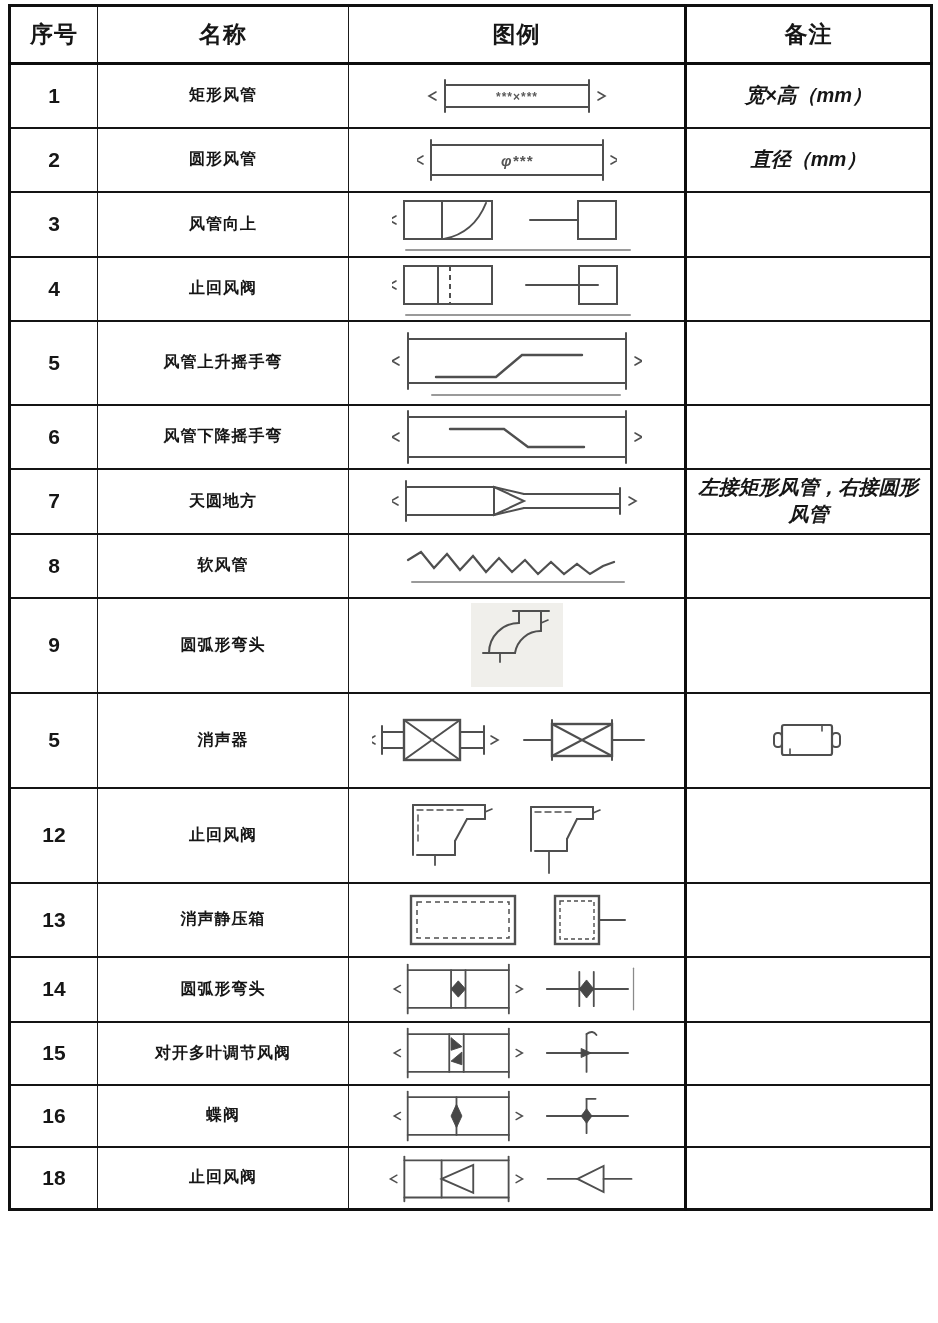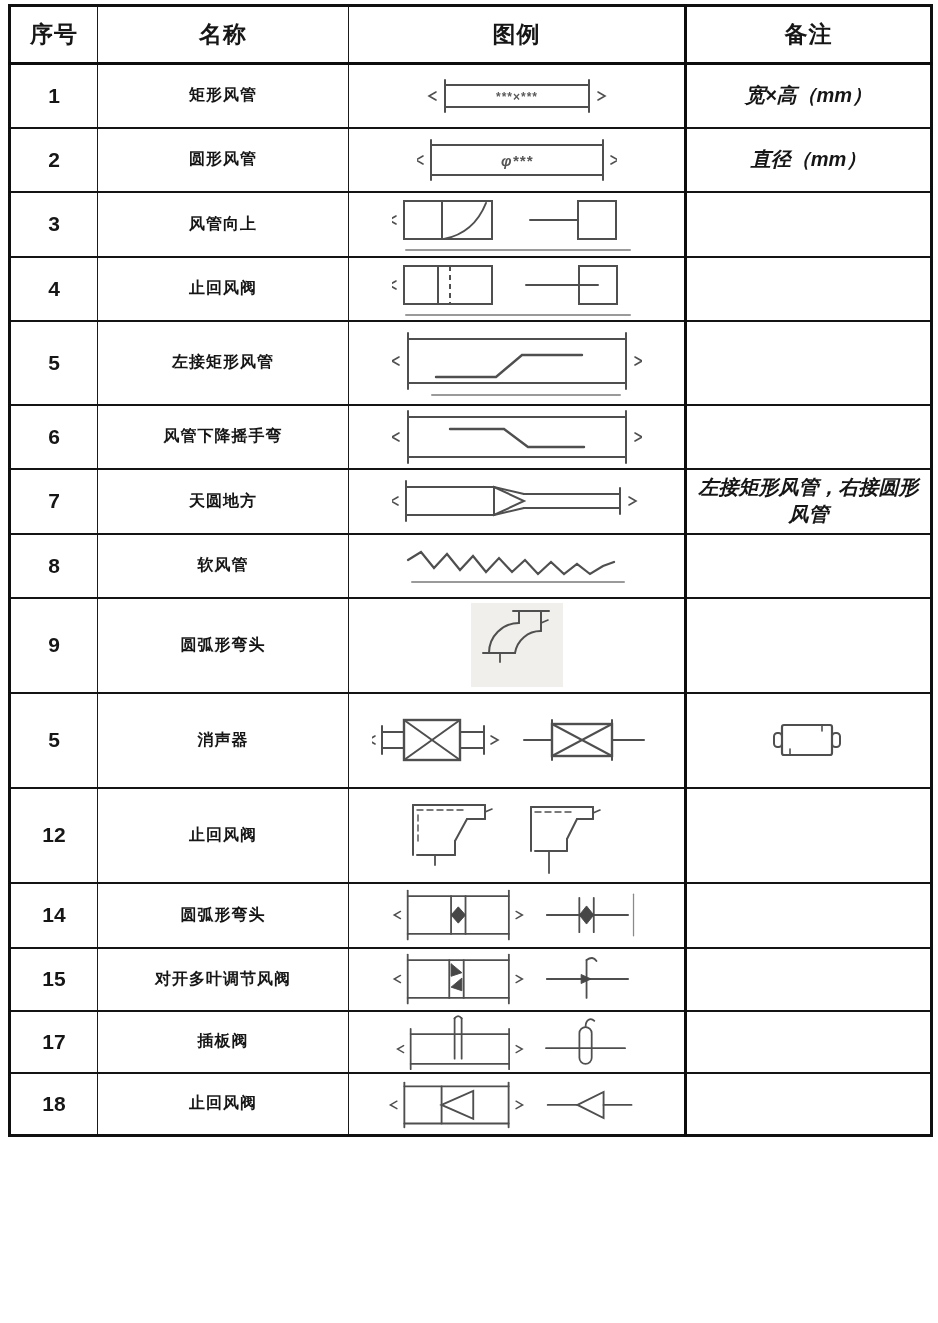--- a/index.html
+++ b/index.html
@@ -109,21 +109,21 @@
               <path d="M4,23 L-3,27 L4,31" stroke="#4f4f4f" stroke-width="1.6" fill="none" stroke-linecap="round"></path>
               <path d="M134,27 H206" stroke="#4f4f4f" stroke-width="2" fill="none" stroke-linecap="round"></path>
               <path d="M187,8 H225 V46 H187 Z" stroke="#4f4f4f" stroke-width="2" fill="none" stroke-linecap="round"></path>
               <path d="M14,57 H238" stroke="#9a9a9a" stroke-width="2" fill="none" stroke-linecap="round"></path>
             </svg>
           </td>
           <td class="remark"></td>
         </tr>
         <tr style="height: 84px;">
           <td class="num">5</td>
-          <td class="name">左接矩形风管</td>
+          <td class="name">风管上升摇手弯</td>
           <td class="cell-legend">
             <svg width="250" height="72" viewBox="0 0 250 72">
               <path d="M16,6 V62" stroke="#4f4f4f" stroke-width="2" fill="none" stroke-linecap="round"></path>
               <path d="M234,6 V62" stroke="#4f4f4f" stroke-width="2" fill="none" stroke-linecap="round"></path>
               <path d="M16,12 H234" stroke="#4f4f4f" stroke-width="2" fill="none" stroke-linecap="round"></path>
               <path d="M16,56 H234" stroke="#4f4f4f" stroke-width="2" fill="none" stroke-linecap="round"></path>
               <path d="M7,30 L0,34 L7,38" stroke="#4f4f4f" stroke-width="1.6" fill="none" stroke-linecap="round"></path>
               <path d="M243,30 L250,34 L243,38" stroke="#4f4f4f" stroke-width="1.6" fill="none" stroke-linecap="round"></path>
               <path d="M44,50 H104 L130,28 H190" stroke="#4f4f4f" stroke-width="2.4" fill="none" stroke-linecap="round"></path>
               <path d="M40,68 H228" stroke="#9a9a9a" stroke-width="2" fill="none" stroke-linecap="round"></path>
@@ -256,20 +256,34 @@
               <path d="M180,26 L170,46" stroke="#4f4f4f" stroke-width="2" fill="none" stroke-linecap="round"></path>
               <path d="M170,46 V58" stroke="#4f4f4f" stroke-width="2" fill="none" stroke-linecap="round"></path>
               <path d="M138,58 H170" stroke="#4f4f4f" stroke-width="2" fill="none" stroke-linecap="round"></path>
               <path d="M152,58 V80" stroke="#4f4f4f" stroke-width="1.8" fill="none" stroke-linecap="round"></path>
               <path d="M134,14 V58" stroke="#4f4f4f" stroke-width="2" fill="none" stroke-linecap="round"></path>
               <path d="M138,19 H144 M148,19 H154 M158,19 H164 M168,19 H174" stroke="#4f4f4f" stroke-width="1.4" fill="none" stroke-linecap="round"></path>
             </svg>
           </td>
           <td class="remark"></td>
         </tr>
+        <tr style="height: 60px;">
+          <td class="num">13</td>
+          <td class="name">消声静压箱</td>
+          <td class="cell-legend">
+            <svg width="240" height="72" viewBox="0 0 240 72">
+              <rect x="14" y="12" width="104" height="48" stroke="#4f4f4f" stroke-width="2.4" fill="none"></rect>
+              <rect x="20" y="18" width="92" height="36" stroke="#4f4f4f" stroke-width="1.5" fill="none" stroke-dasharray="5,4"></rect>
+              <rect x="158" y="12" width="44" height="48" stroke="#4f4f4f" stroke-width="2.4" fill="none"></rect>
+              <rect x="163" y="17" width="34" height="38" stroke="#4f4f4f" stroke-width="1.4" fill="none" stroke-dasharray="4,3"></rect>
+              <path d="M202,36 H228" stroke="#4f4f4f" stroke-width="2" fill="none" stroke-linecap="round"></path>
+            </svg>
+          </td>
+          <td class="remark"></td>
+        </tr>
         <tr style="height: 65px; margin-top: 11px;">
           <td class="num">14</td>
           <td class="name">圆弧形弯头</td>
           <td class="cell-legend">
             <svg width="270" height="56" viewBox="0 0 270 62">
               <path d="M14,4 V58" stroke="#4f4f4f" stroke-width="2" fill="none" stroke-linecap="round"></path>
               <path d="M126,4 V58" stroke="#4f4f4f" stroke-width="2" fill="none" stroke-linecap="round"></path>
               <path d="M14,10 H126" stroke="#4f4f4f" stroke-width="2" fill="none" stroke-linecap="round"></path>
               <path d="M14,52 H126" stroke="#4f4f4f" stroke-width="2" fill="none" stroke-linecap="round"></path>
               <path d="M6,27 L-1,31 L6,35" stroke="#4f4f4f" stroke-width="1.6" fill="none" stroke-linecap="round"></path>
@@ -303,36 +317,36 @@
               <path d="M74,30 L62,40 L74,44 Z" fill="#474747" stroke="#474747" stroke-width="1"></path>
               <path d="M168,31 H258" stroke="#4f4f4f" stroke-width="2" fill="none" stroke-linecap="round"></path>
               <path d="M212,10 V52" stroke="#4f4f4f" stroke-width="2" fill="none" stroke-linecap="round"></path>
               <path d="M212,10 Q219,5 223,11" stroke="#4f4f4f" stroke-width="2" fill="none" stroke-linecap="round"></path>
               <path d="M206,26 L217,31 L206,36 Z" fill="#474747" stroke="#474747" stroke-width="1"></path>
             </svg>
           </td>
           <td class="remark"></td>
         </tr>
         <tr style="height: 62px;">
-          <td class="num">17</td>
-          <td class="name">插板阀</td>
-          <td class="cell-legend">
-            <svg width="270" height="58" viewBox="0 0 270 66">
-              <path d="M14,18 V64" stroke="#4f4f4f" stroke-width="2" fill="none" stroke-linecap="round"></path>
-              <path d="M126,18 V64" stroke="#4f4f4f" stroke-width="2" fill="none" stroke-linecap="round"></path>
-              <path d="M14,24 H126" stroke="#4f4f4f" stroke-width="2" fill="none" stroke-linecap="round"></path>
-              <path d="M14,58 H126" stroke="#4f4f4f" stroke-width="2" fill="none" stroke-linecap="round"></path>
-              <path d="M6,37 L-1,41 L6,45" stroke="#4f4f4f" stroke-width="1.6" fill="none" stroke-linecap="round"></path>
-              <path d="M134,37 L141,41 L134,45" stroke="#4f4f4f" stroke-width="1.6" fill="none" stroke-linecap="round"></path>
-              <path d="M64,6 V52" stroke="#4f4f4f" stroke-width="2" fill="none" stroke-linecap="round"></path>
-              <path d="M72,6 V52" stroke="#4f4f4f" stroke-width="2" fill="none" stroke-linecap="round"></path>
-              <path d="M64,6 Q68,1 72,6" stroke="#4f4f4f" stroke-width="2" fill="none" stroke-linecap="round"></path>
-              <path d="M168,40 H258" stroke="#4f4f4f" stroke-width="2" fill="none" stroke-linecap="round"></path>
-              <rect x="206" y="16" width="14" height="42" rx="7" stroke="#4f4f4f" stroke-width="2" fill="none"></rect>
-              <path d="M213,16 C213,7 219,5 223,9" stroke="#4f4f4f" stroke-width="2" fill="none" stroke-linecap="round"></path>
+          <td class="num">16</td>
+          <td class="name">蝶阀</td>
+          <td class="cell-legend">
+            <svg width="270" height="56" viewBox="0 0 270 62">
+              <path d="M14,4 V58" stroke="#4f4f4f" stroke-width="2" fill="none" stroke-linecap="round"></path>
+              <path d="M126,4 V58" stroke="#4f4f4f" stroke-width="2" fill="none" stroke-linecap="round"></path>
+              <path d="M14,10 H126" stroke="#4f4f4f" stroke-width="2" fill="none" stroke-linecap="round"></path>
+              <path d="M14,52 H126" stroke="#4f4f4f" stroke-width="2" fill="none" stroke-linecap="round"></path>
+              <path d="M6,27 L-1,31 L6,35" stroke="#4f4f4f" stroke-width="1.6" fill="none" stroke-linecap="round"></path>
+              <path d="M134,27 L141,31 L134,35" stroke="#4f4f4f" stroke-width="1.6" fill="none" stroke-linecap="round"></path>
+              <path d="M68,10 V52" stroke="#4f4f4f" stroke-width="2" fill="none" stroke-linecap="round"></path>
+              <path d="M68,18 L74,31 L68,44 L62,31 Z" fill="#474747" stroke="#474747" stroke-width="1"></path>
+              <path d="M168,31 H258" stroke="#4f4f4f" stroke-width="2" fill="none" stroke-linecap="round"></path>
+              <path d="M212,12 V50" stroke="#4f4f4f" stroke-width="2" fill="none" stroke-linecap="round"></path>
+              <path d="M212,12 H222" stroke="#4f4f4f" stroke-width="2" fill="none" stroke-linecap="round"></path>
+              <path d="M212,23 L218,31 L212,39 L206,31 Z" fill="#474747" stroke="#474747" stroke-width="1"></path>
             </svg>
           </td>
           <td class="remark"></td>
         </tr>
         <tr style="height: 63px;">
           <td class="num">18</td>
           <td class="name">止回风阀</td>
           <td class="cell-legend">
             <svg width="270" height="54" viewBox="0 0 270 58">
               <path d="M14,6 V54" stroke="#4f4f4f" stroke-width="2" fill="none" stroke-linecap="round"></path>

